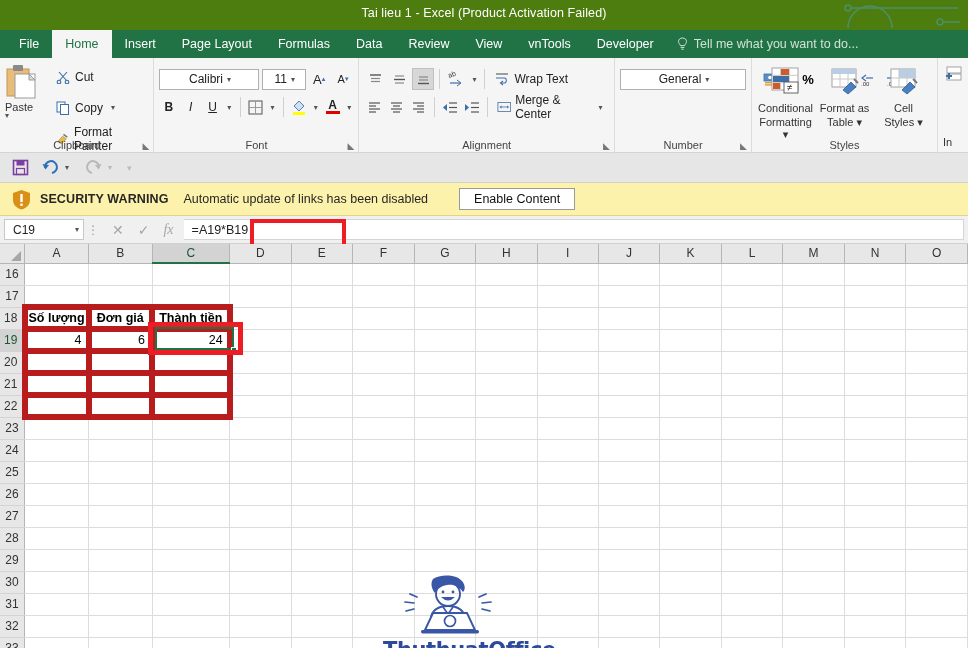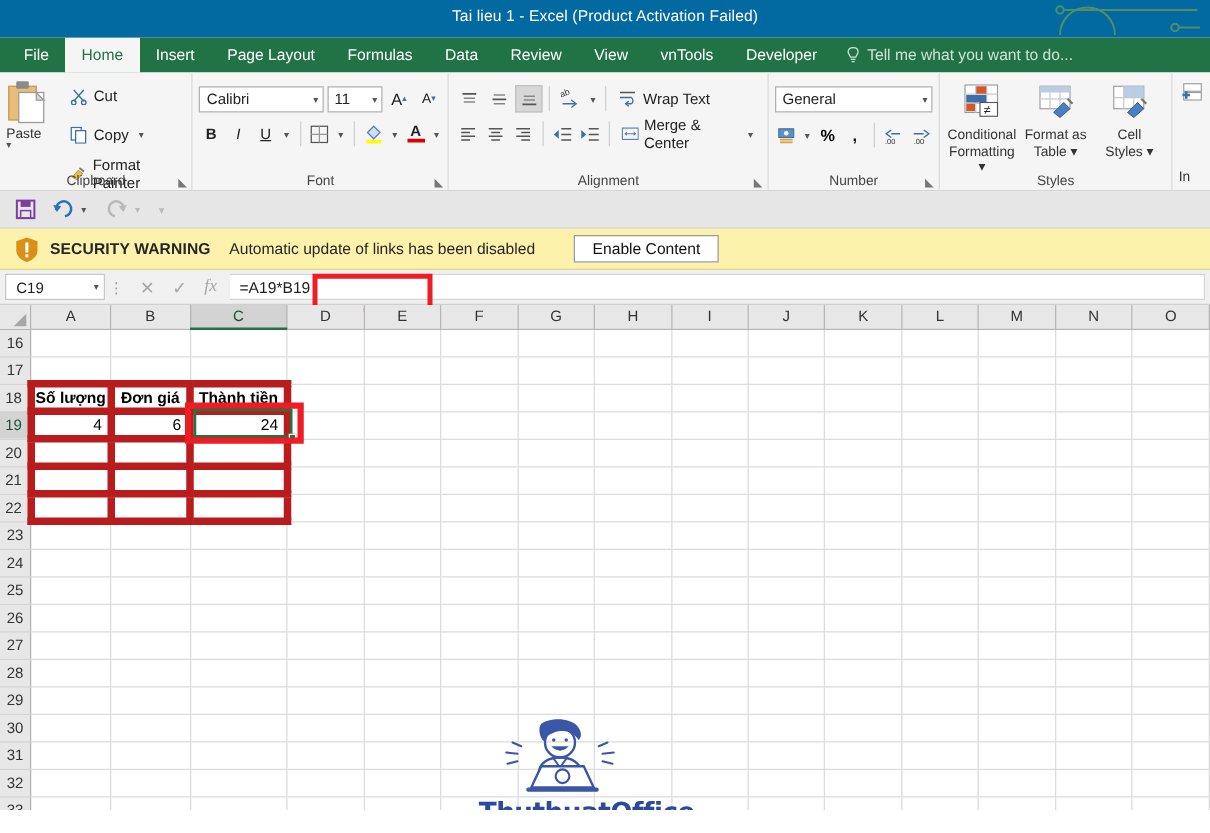--- a/index.html
+++ b/index.html
@@ -8,21 +8,21 @@
     font-family: "Liberation Sans", sans-serif;
     font-size: 12px;
     background: #ffffff;
     overflow: hidden;
     position: relative;
   }
 
   
   .titlebar {
     height: 30px;
-    background: #0369a1;
+    background: #4d7c0f;
     position: relative;
   }
   .title-text {
     position: absolute;
     left: 0; right: 0; top: 6px;
     text-align: center;
     color: #ffffff;
     font-size: 12.5px;
     letter-spacing: .1px;
   }
@@ -95,21 +95,21 @@
   }
   .paste-label { font-size: 11px; color: #333; margin-top: 1px; }
   .caret-dn { font-size: 8px; color: #555; line-height: 6px; }
   .clip-list { display: flex; flex-direction: column; justify-content: center; gap: 12px; padding-left: 4px;}
   .clip-item { display: flex; align-items: center; gap: 5px; font-size: 12px; color: #222; height: 19px; cursor: default;}
 
   
   .font-row { display: flex; align-items: center; gap: 3px; height: 26px; }
   .combo {
     height: 21px; border: 1px solid #b0b0b0; background: #fff;
-    display: flex; align-items: center; justify-content: space-between;
+    display: flex; align-items: center; justify-content: center;
     padding: 0 3px 0 5px; font-size: 12px; color: #222;
   }
   .combo .cv { white-space: nowrap; overflow: hidden; }
   .combo .ca { font-size: 8px; color: #555; margin-left: 4px;}
   .fbtn {
     width: 22px; height: 22px;
     display: flex; align-items: center; justify-content: center;
     font-size: 12px; color: #222; cursor: default;
   }
   .mini-caret { font-size: 8px; color: #555; width: 10px; text-align: center; cursor: default;}
@@ -516,21 +516,21 @@
           <span>Merge &amp; Center</span>
           <span class="mini-caret">▾</span>
         </div>
       </div>
     </div>
     <div class="rgroup-label">Alignment</div>
     <div class="rgroup-dlg">◣</div>
   </div>
 
   <div class="rgroup" style="width:137px">
-    <div style="display:flex;flex-direction:column;gap:3px;padding-top:4px;">
+    <div style="display:flex;flex-direction:row;gap:13px;padding-top:4px;">
       <div class="num-row">
         <div class="combo" style="width:126px;">
           <span class="cv">General</span>
           <span class="ca">▾</span>
         </div>
       </div>
       <div class="num-row">
         <div class="al-btn">
           <svg width="16" height="15" viewBox="0 0 16 15">
             <rect x="2" y="2" width="12" height="7" fill="#5a8fc7" stroke="#3c6ea8" stroke-width=".8"></rect>

